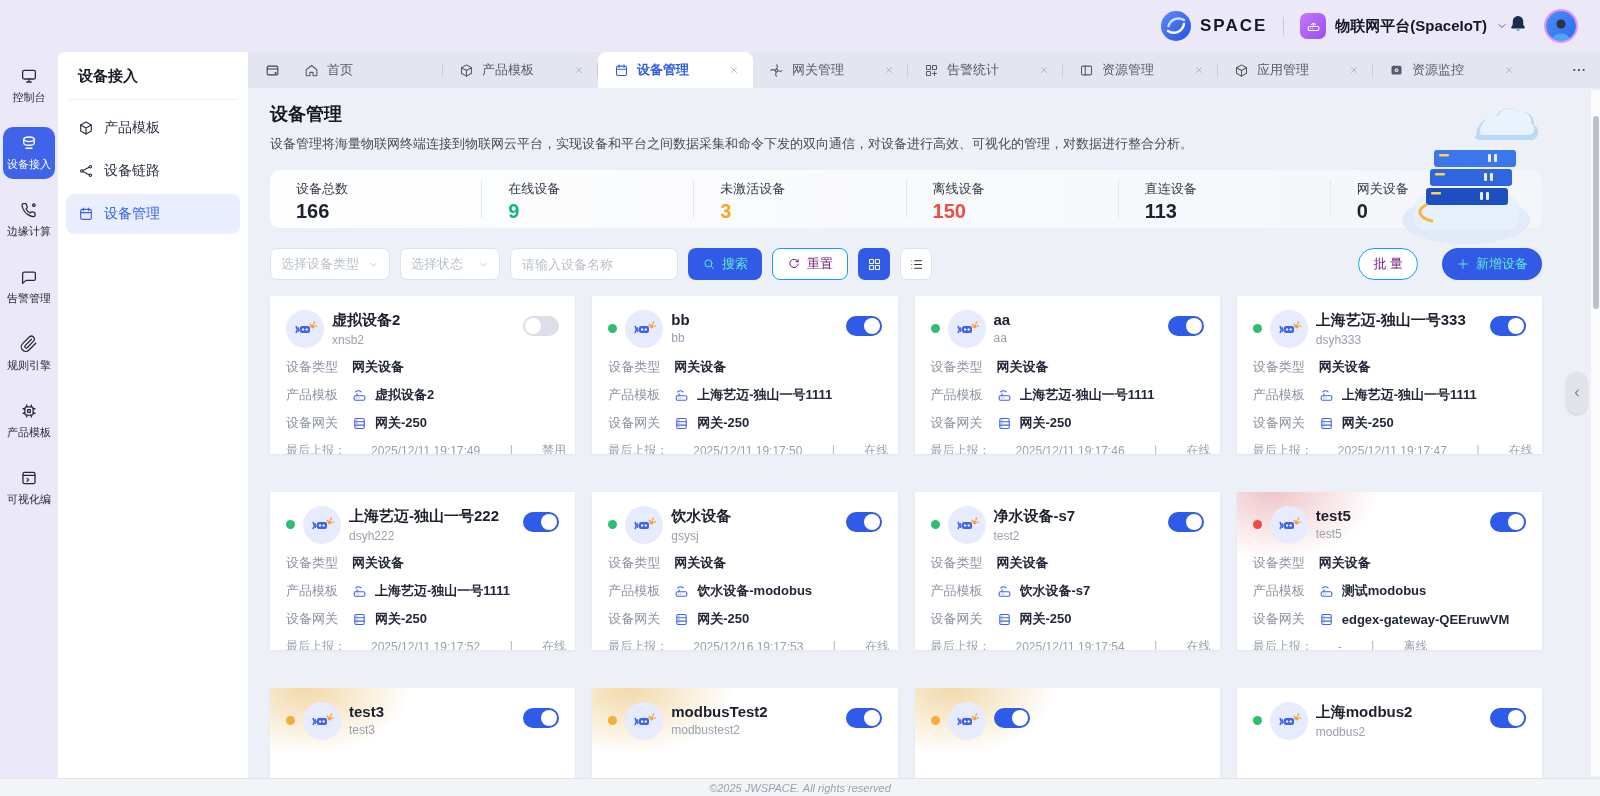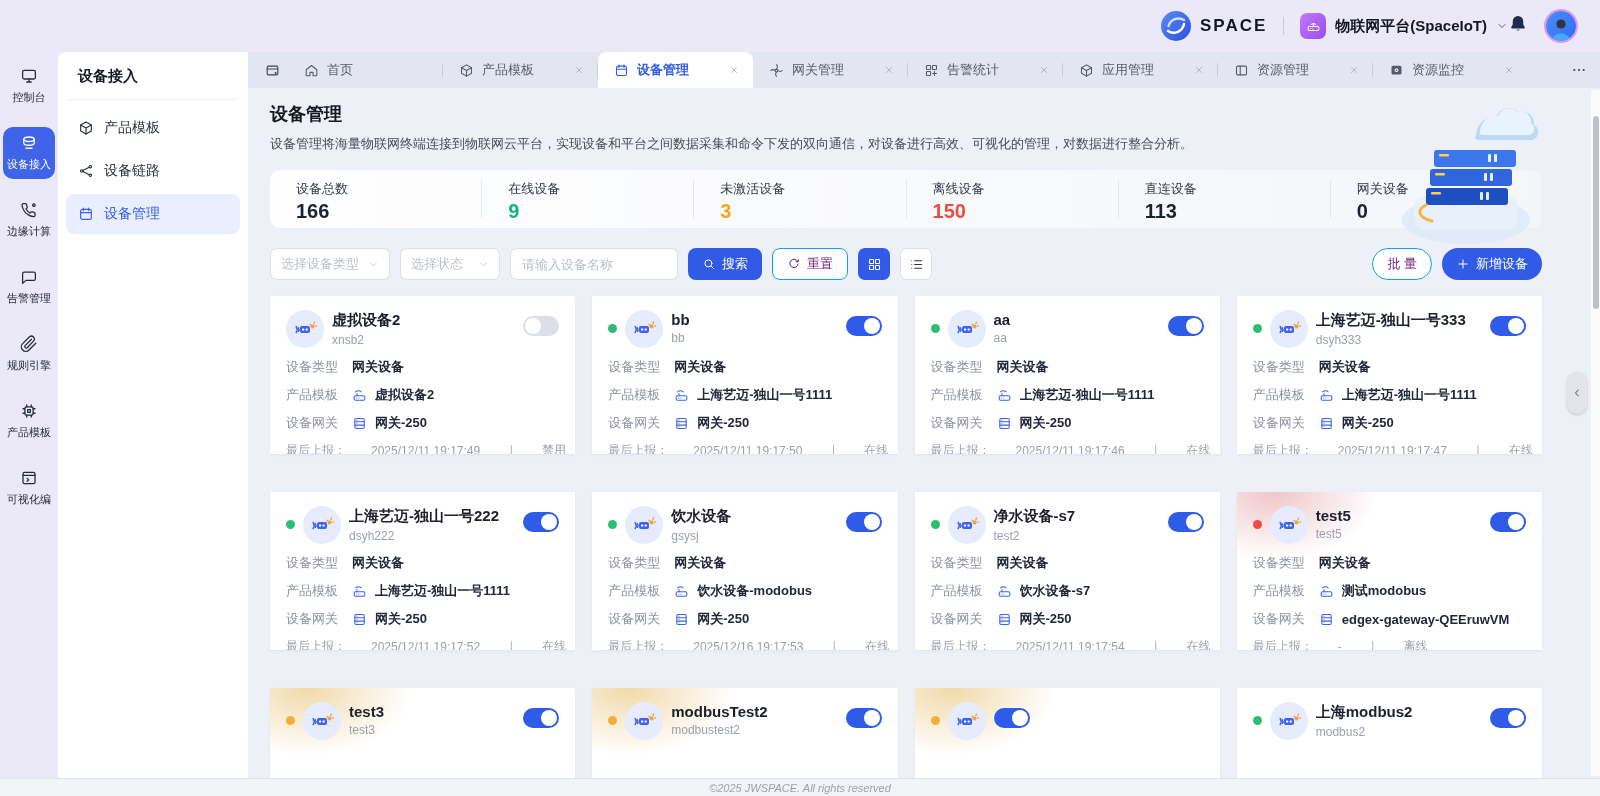--- a/index.html
+++ b/index.html
@@ -56,27 +56,27 @@
   .illo{position:absolute;top:4px;right:62px;width:158px;height:160px;pointer-events:none;z-index:2}
 
   .filterbar{margin-top:20px;display:flex;align-items:center;justify-content:space-between}
   .f-left{display:flex;gap:10px;align-items:center}
   .select{height:32px;border:1px solid #dde1e9;border-radius:7px;background:#fff;display:flex;align-items:center;justify-content:space-between;padding:0 10px;color:#b9bfcb;font-size:13px;cursor:pointer}
   .sel-type{width:120px}.sel-status{width:100px}
   .f-input{height:32px;width:168px;border:1px solid #dde1e9;border-radius:7px;background:#fff;padding:0 11px;font-size:13px;color:#2a3040;outline:none;font-family:inherit}
   .f-input::placeholder{color:#b9bfcb}
   .btn{height:32px;border-radius:8px;display:inline-flex;align-items:center;gap:6px;padding:0 14px;font-size:13px;cursor:pointer;border:none;font-family:inherit}
   .btn svg{width:14px;height:14px}
-  .btn-primary{background:#315be7;color:#ffffff}
+  .btn-primary{background:#315be7;color:#5eead4}
   .btn-plain{background:#fff;border:1px solid #0ea5e9;color:#701a75}
   .vtoggle{width:32px;height:32px;border-radius:7px;display:flex;align-items:center;justify-content:center;cursor:pointer}
   .vtoggle svg{width:15px;height:15px}
   .vt-grid{background:#315be7;color:#fff}
   .vt-list{background:#fff;border:1px solid #dde1e9;color:#2a3040}
-  .f-right{display:flex;gap:10px;align-items:flex-end}
+  .f-right{display:flex;gap:24px;align-items:flex-end}
   .pill{border-radius:16px}
 
   
   .grid{margin-top:16px;display:grid;grid-template-columns:repeat(4,1fr);column-gap:17px;row-gap:38px}
   .card{background:#fff;border-radius:0;padding:12px 16px 0;height:158px;overflow:hidden;box-shadow:0 1px 3px rgba(20,30,60,.05);cursor:pointer}
   .card.orange{background:radial-gradient(140px 90px at 12% 0%,rgba(250,173,20,.34),#fff 75%)}
   .card.pink{background:radial-gradient(140px 90px at 12% 0%,rgba(244,100,100,.30),#fff 75%)}
   .card-head{display:flex;align-items:flex-start;gap:8px;padding-top:2px}
   .dot{width:9px;height:9px;border-radius:50%;margin-top:14px;flex-shrink:0}
   .dot.green{background:#2fbe71}.dot.red{background:#ee4b45}.dot.orange{background:#f6ad3c}
@@ -287,36 +287,36 @@
             </svg>
           <span class="t-label">告警统计</span>
           <span class="tab-close">
               <svg class="i" viewBox="0 0 24 24">
                 <path d="m6 6 12 12M18 6 6 18"></path>
               </svg>
             </span>
         </div>
         <div class="tab">
           <svg class="i" viewBox="0 0 24 24">
-              <path d="m12 3 8 4.5v9L12 21l-8-4.5v-9Z"></path>
-              <path d="M4 7.5l8 4.5 8-4.5M12 12v9"></path>
-            </svg>
-          <span class="t-label">应用管理</span>
+              <rect x="4" y="5" width="16" height="14" rx="2"></rect>
+              <path d="M10 5v14"></path>
+            </svg>
+          <span class="t-label">资源管理</span>
           <span class="tab-close">
               <svg class="i" viewBox="0 0 24 24">
                 <path d="m6 6 12 12M18 6 6 18"></path>
               </svg>
             </span>
         </div>
         <div class="tab">
           <svg class="i" viewBox="0 0 24 24">
-              <rect x="4" y="5" width="16" height="14" rx="2"></rect>
-              <path d="M10 5v14"></path>
-            </svg>
-          <span class="t-label">资源管理</span>
+              <path d="m12 3 8 4.5v9L12 21l-8-4.5v-9Z"></path>
+              <path d="M4 7.5l8 4.5 8-4.5M12 12v9"></path>
+            </svg>
+          <span class="t-label">应用管理</span>
           <span class="tab-close">
               <svg class="i" viewBox="0 0 24 24">
                 <path d="m6 6 12 12M18 6 6 18"></path>
               </svg>
             </span>
         </div>
         <div class="tab">
           <svg viewBox="0 0 24 24">
               <rect x="4" y="4.5" width="16" height="14" rx="2.5" fill="currentColor"></rect>
               <circle cx="12" cy="11.5" r="3" fill="#e3e6f0"></circle>

